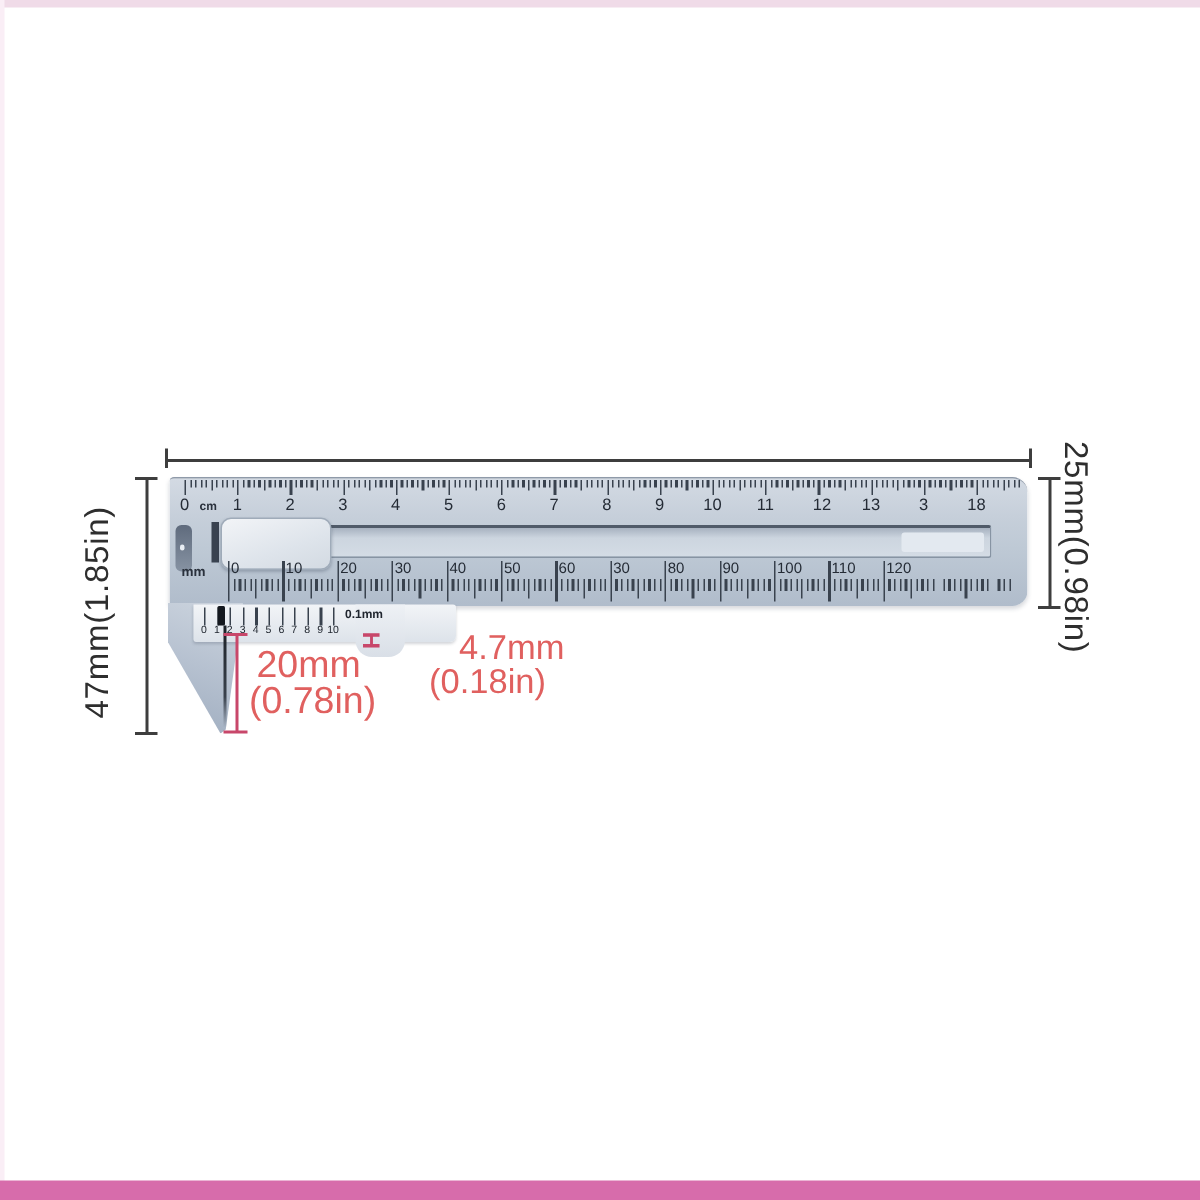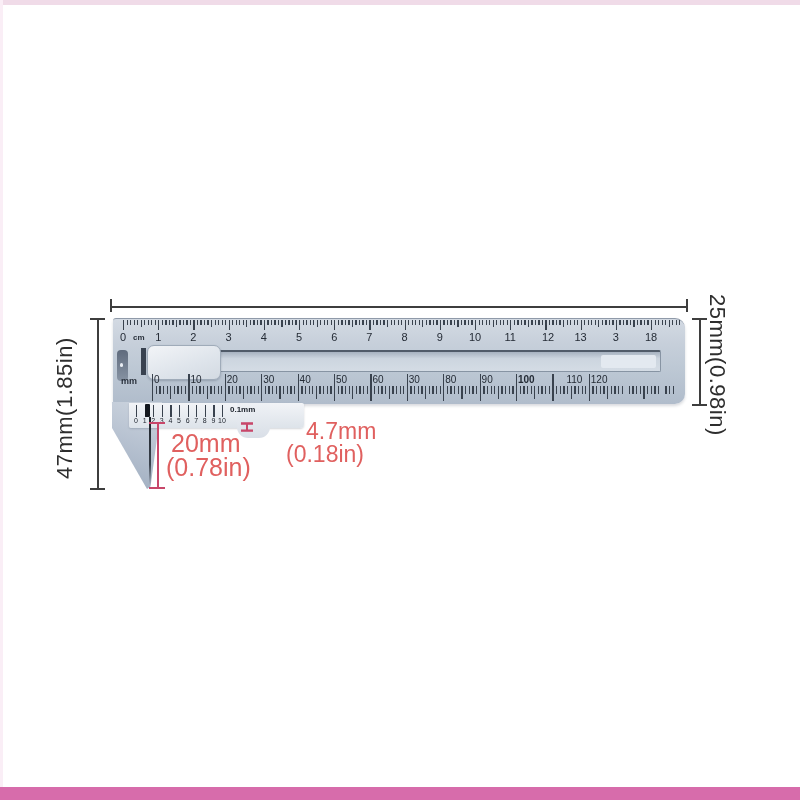--- a/index.html
+++ b/index.html
@@ -290,23 +290,23 @@
       <span class="num" style="left: 223px; top: 2px; text-align: left; font-size: 10px;">50</span>
       <div class="tick" style="left: 257.4px; top: 2px; height: 27px;"></div>
       <span class="num" style="left: 259.4px; top: 2px; text-align: left; font-size: 10px;">60</span>
       <div class="tick" style="left: 293.8px; top: 2px; height: 27px;"></div>
       <span class="num" style="left: 295.8px; top: 2px; text-align: left; font-size: 10px;">30</span>
       <div class="tick" style="left: 330.2px; top: 2px; height: 27px;"></div>
       <span class="num" style="left: 332.2px; top: 2px; text-align: left; font-size: 10px;">80</span>
       <div class="tick" style="left: 366.6px; top: 2px; height: 27px;"></div>
       <span class="num" style="left: 368.6px; top: 2px; text-align: left; font-size: 10px;">90</span>
       <div class="tick" style="left: 403px; top: 2px; height: 27px;"></div>
-      <span class="num" style="left: 405px; top: 2px; text-align: left; font-size: 10px; font-weight: bold;">100</span>
+      <span class="num" style="left: 405px; top: 2px; text-align: left; font-size: 10px;">100</span>
       <div class="tick" style="left: 439.4px; top: 2px; height: 27px;"></div>
-      <span class="num" style="left: 441.4px; top: 2px; text-align: left; font-size: 10px; margin-left: 12px;">110</span>
+      <span class="num" style="left: 441.4px; top: 2px; text-align: left; font-size: 10px;">110</span>
       <div class="tick" style="left: 475.8px; top: 2px; height: 27px;"></div>
       <span class="num" style="left: 477.8px; top: 2px; text-align: left; font-size: 10px;">120</span>
       <div class="tick" style="left: 42.64px; top: 14px; height: 8px;"></div>
       <div class="tick" style="left: 46.28px; top: 14px; height: 8px;"></div>
       <div class="tick" style="left: 49.92px; top: 14px; height: 8px;"></div>
       <div class="tick" style="left: 53.56px; top: 14px; height: 8px;"></div>
       <div class="tick" style="left: 57.2px; top: 14px; height: 13px;"></div>
       <div class="tick" style="left: 60.84px; top: 14px; height: 8px;"></div>
       <div class="tick" style="left: 64.48px; top: 14px; height: 8px;"></div>
       <div class="tick" style="left: 68.12px; top: 14px; height: 8px;"></div>

